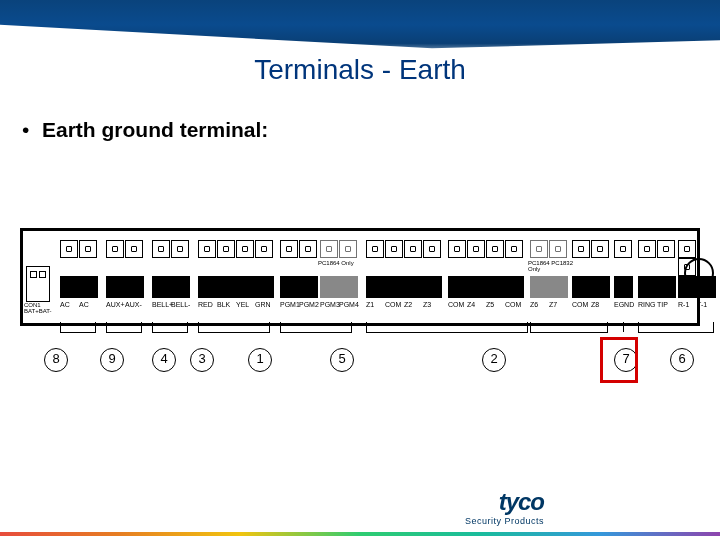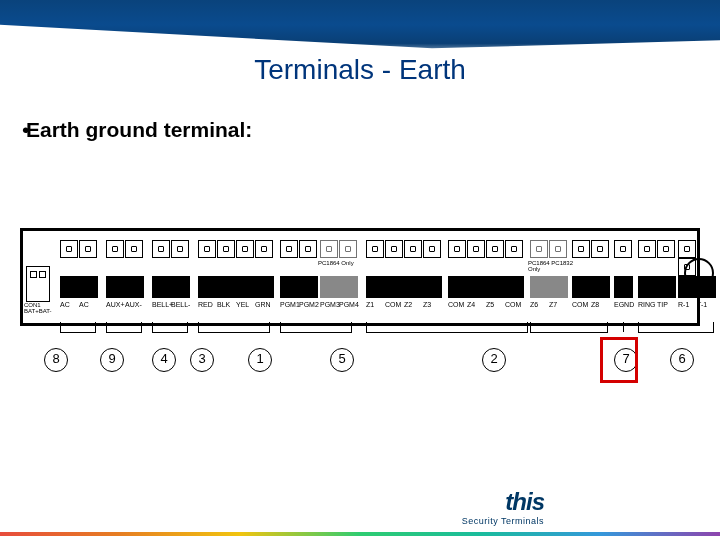--- a/index.html
+++ b/index.html
@@ -2,21 +2,21 @@
 <html><head>
 <meta charset="utf-8">
 <style>
   html,body{margin:0;padding:0;width:720px;height:540px;font-family:Arial,Helvetica,sans-serif;background:#fff;color:#000;overflow:hidden}
   .slide{position:relative;width:572px;height:540px}
   
   .swoosh{position:absolute;top:0;left:0;width:720px;height:62px;background:linear-gradient(180deg,#0a437c 0%,#0a4b8e 40%,#0a3f75 70%,#ffffff 100%);clip-path:polygon(0 0,100% 0,100% 65%,60% 78%,0 40%);}
   .title{position:absolute;top:54px;left:0;width:720px;text-align:center;font-size:28px;color:#00357b;}
   .bullet1{position:absolute;top:118px;left:24px;font-size:21px;font-weight:bold}
   .bullet1::before{content:"•";position:absolute;left:-2px;font-weight:normal}
-  .bullet1 span{margin-left:2px}
+  .bullet1 span{margin-left:18px}
   .bullet2{position:absolute;top:148px;left:66px;right:48px;font-size:20px;line-height:1.25}
   .bullet2::before{content:"–";position:absolute;left:-18px}
   
   .board{position:absolute;top:228px;left:20px;width:680px;height:140px}
   .board-frame{position:absolute;top:0;left:0;width:680px;height:98px;border:3px solid #000;box-sizing:border-box}
   .strip{position:absolute;top:48px;height:22px;background:#000}
   .screws{position:absolute;top:12px;height:30px}
   .scr{display:inline-block;width:16px;height:16px;border:1.5px solid #000;margin-right:1px;vertical-align:top;position:relative}
   .scr::after{content:"";position:absolute;width:4px;height:4px;border:1px solid #000;border-radius:1px;top:5px;left:5px}
   .lbl{position:absolute;top:73px;font-size:7px;white-space:nowrap;transform-origin:top left}
@@ -137,17 +137,17 @@
       <div class="badge" style="left: 190px;">3</div>
       <div class="badge" style="left: 248px;">1</div>
       <div class="badge" style="left: 330px;">5</div>
       <div class="badge" style="left: 482px;">2</div>
       <div class="badge" style="left: 614px;">7</div>
       <div class="badge" style="left: 670px;">6</div>
     </div>
   <div class="hl" style="top: 337px; left: 600px; width: 32px; height: 40px;"></div>
 
   <div class="logo">
-    <div class="brand">this</div>
-    <div class="sub">Security Terminals</div>
+    <div class="brand">tyco</div>
+    <div class="sub">Security Products</div>
   </div>
   <div class="rainbow"></div>
 </div>
 
 </body></html>

